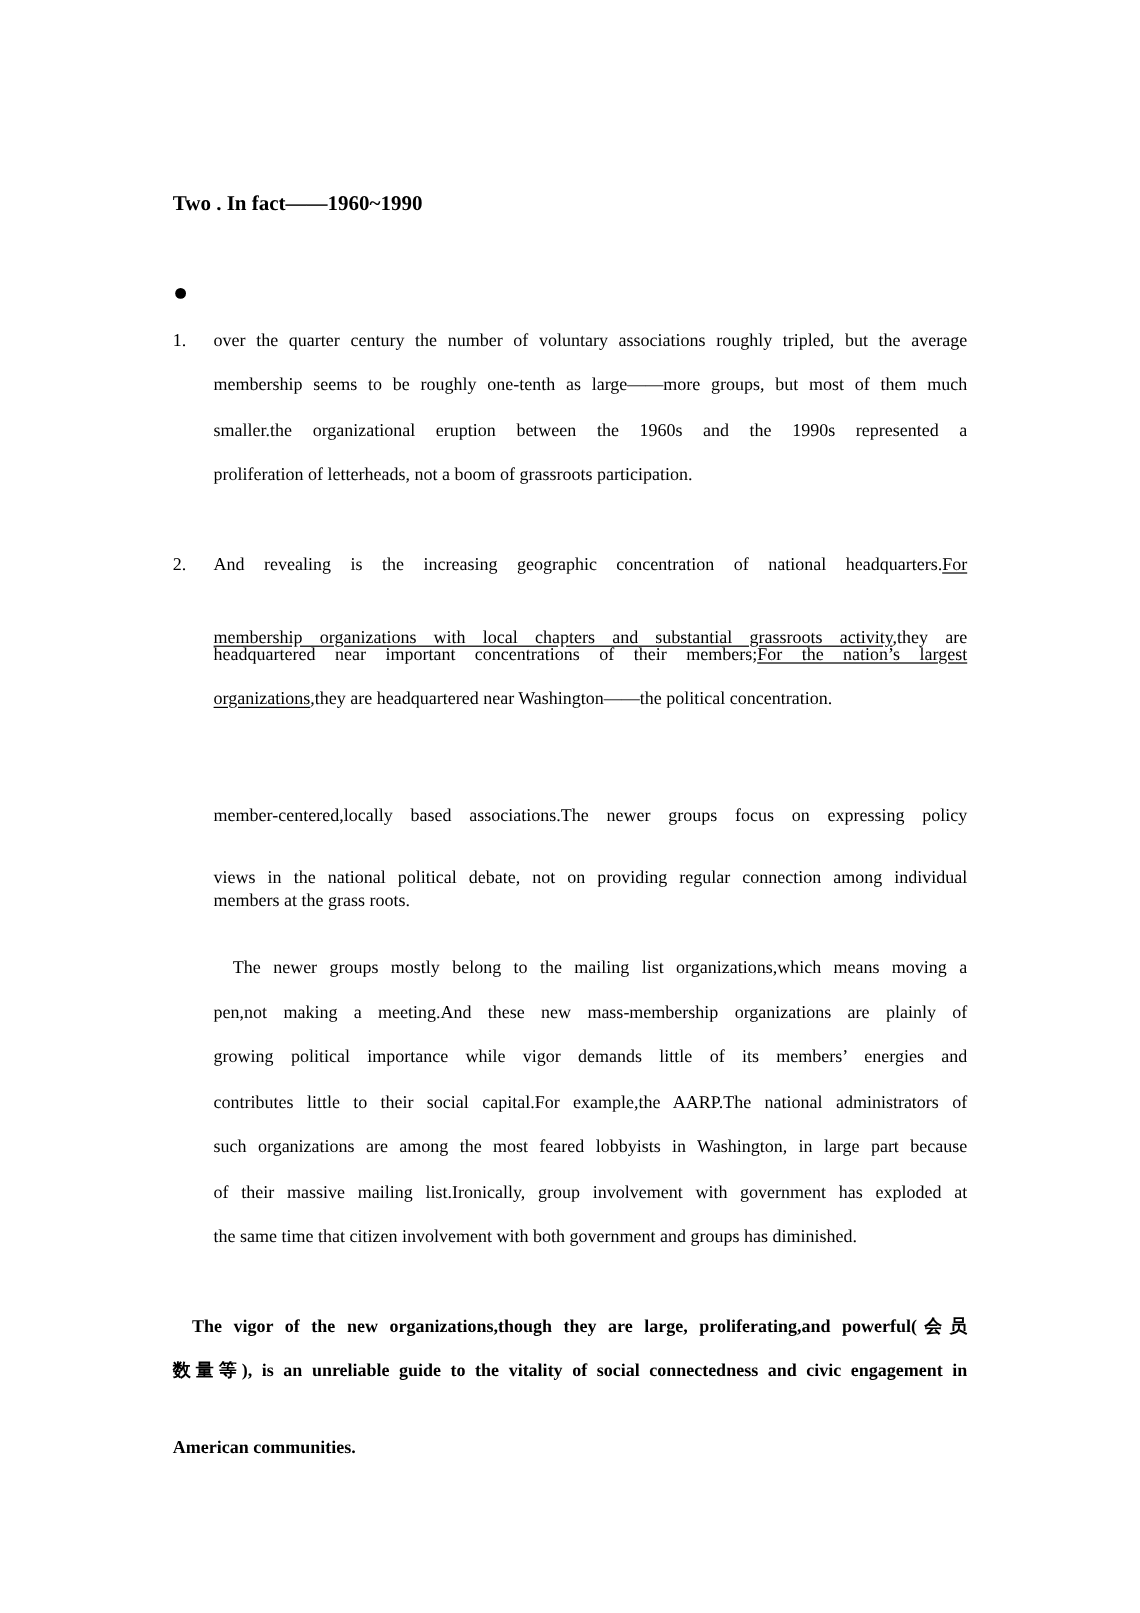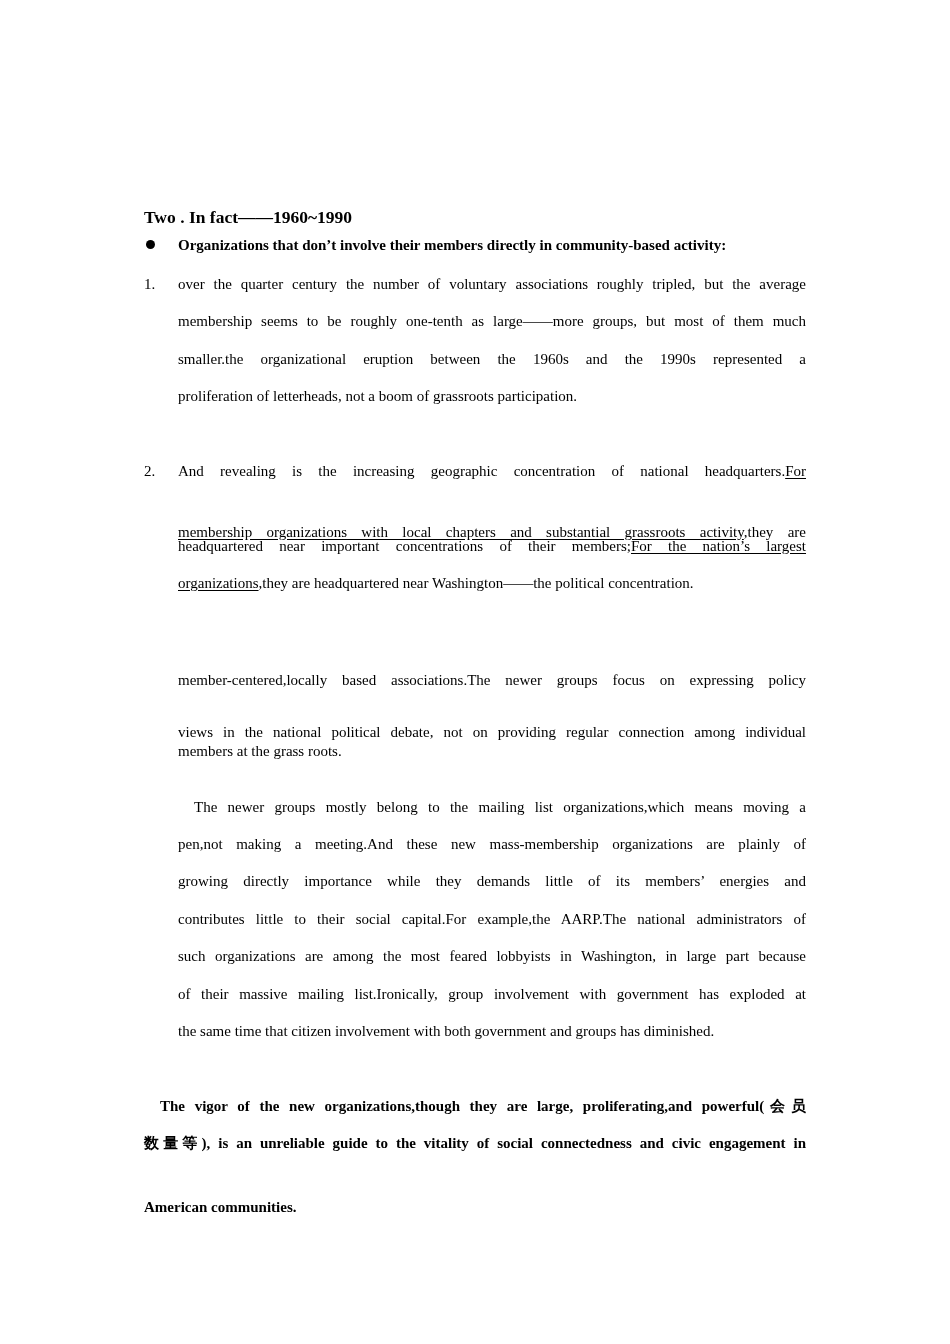--- a/index.html
+++ b/index.html
@@ -12,24 +12,23 @@
   .title { font-size: 17.5px; font-weight: bold; }
   .u { text-decoration: underline; text-underline-offset: 2px; }
   .bullet-dot { position: absolute; width: 9px; height: 9px; border-radius: 50%; background: #000; }
   .num { position: absolute; font-size: 15px; line-height: 18px; }
 </style>
 </head>
 <body>
 
 <div class="page">
 
-  <div class="line title" style="left:144px; top:160px;margin-top:48px;">Two . In fact——1960~1990</div>
+  <div class="line title" style="left:144px; top:160px;">Two . In fact——1960~1990</div>
 
   <div class="bullet-dot" style="left:146px; top:240px;"></div>
-  <div class="line bold" style="left:178px; top:236px;">Organizations that don’t involve their members directly in community-based activity:</div>
 
   <div class="num" style="left:144px; top:275px;">1.</div>
   <div class="line just" style="left:178px; top:275px; width:628px;">over the quarter century the number of voluntary associations roughly tripled, but the average</div>
   <div class="line just" style="left:178px; top:312px; width:628px;">membership seems to be roughly one-tenth as large——more groups, but most of them much</div>
   <div class="line just" style="left:178px; top:350px; width:628px;">smaller.the organizational eruption between the 1960s and the 1990s represented a</div>
   <div class="line" style="left:178px; top:387px;">proliferation of letterheads, not a boom of grassroots participation.</div>
 
   <div class="num" style="left:144px; top:462px;">2.</div>
   <div class="line just" style="left:178px; top:462px; width:628px;">
     <span>And revealing is the increasing geographic concentration of national headquarters.</span><span class="u">For</span>
@@ -43,21 +42,21 @@
   <div class="line" style="left:178px; top:574px;">
     <span class="u">organizations</span><span>,they are headquartered near Washington——the political concentration.</span>
   </div>
 
   <div class="line just" style="left:178px; top:671px; width:628px;">member-centered,locally based associations.The newer groups focus on expressing policy</div>
   <div class="line just" style="left:178px; top:723px; width:628px;">views in the national political debate, not on providing regular connection among individual</div>
   <div class="line" style="left:178px; top:725px;margin-top:17px;">members at the grass roots.</div>
 
   <div class="line just" style="left:194px; top:798px; width:612px;">The newer groups mostly belong to the mailing list organizations,which means moving a</div>
   <div class="line just" style="left:178px; top:835px; width:628px;">pen,not making a meeting.And these new mass-membership organizations are plainly of</div>
-  <div class="line just" style="left:178px; top:872px; width:628px;">growing directly importance while they demands little of its members’ energies and</div>
+  <div class="line just" style="left:178px; top:872px; width:628px;">growing political importance while vigor demands little of its members’ energies and</div>
   <div class="line just" style="left:178px; top:910px; width:628px;">contributes little to their social capital.For example,the AARP.The national administrators of</div>
   <div class="line just" style="left:178px; top:985px; width:628px;">of their massive mailing list.Ironically, group involvement with government has exploded at</div>
   <div class="line just" style="left:178px; top:947px; width:628px;">such organizations are among the most feared lobbyists in Washington, in large part because</div>
   <div class="line" style="left:178px; top:1022px;">the same time that citizen involvement with both government and groups has diminished.</div>
 
   <div class="line just bold" style="left:160px; top:1097px; width:646px;">The vigor of the new organizations,though they are large, proliferating,and powerful(会员</div>
   <div class="line just bold" style="left:144px; top:1134px; width:662px;">数量等), is an unreliable guide to the vitality of social connectedness and civic engagement in</div>
   <div class="line bold" style="left:144px; top:1172px;margin-top:26px;">American communities.</div>
 
 </div>

